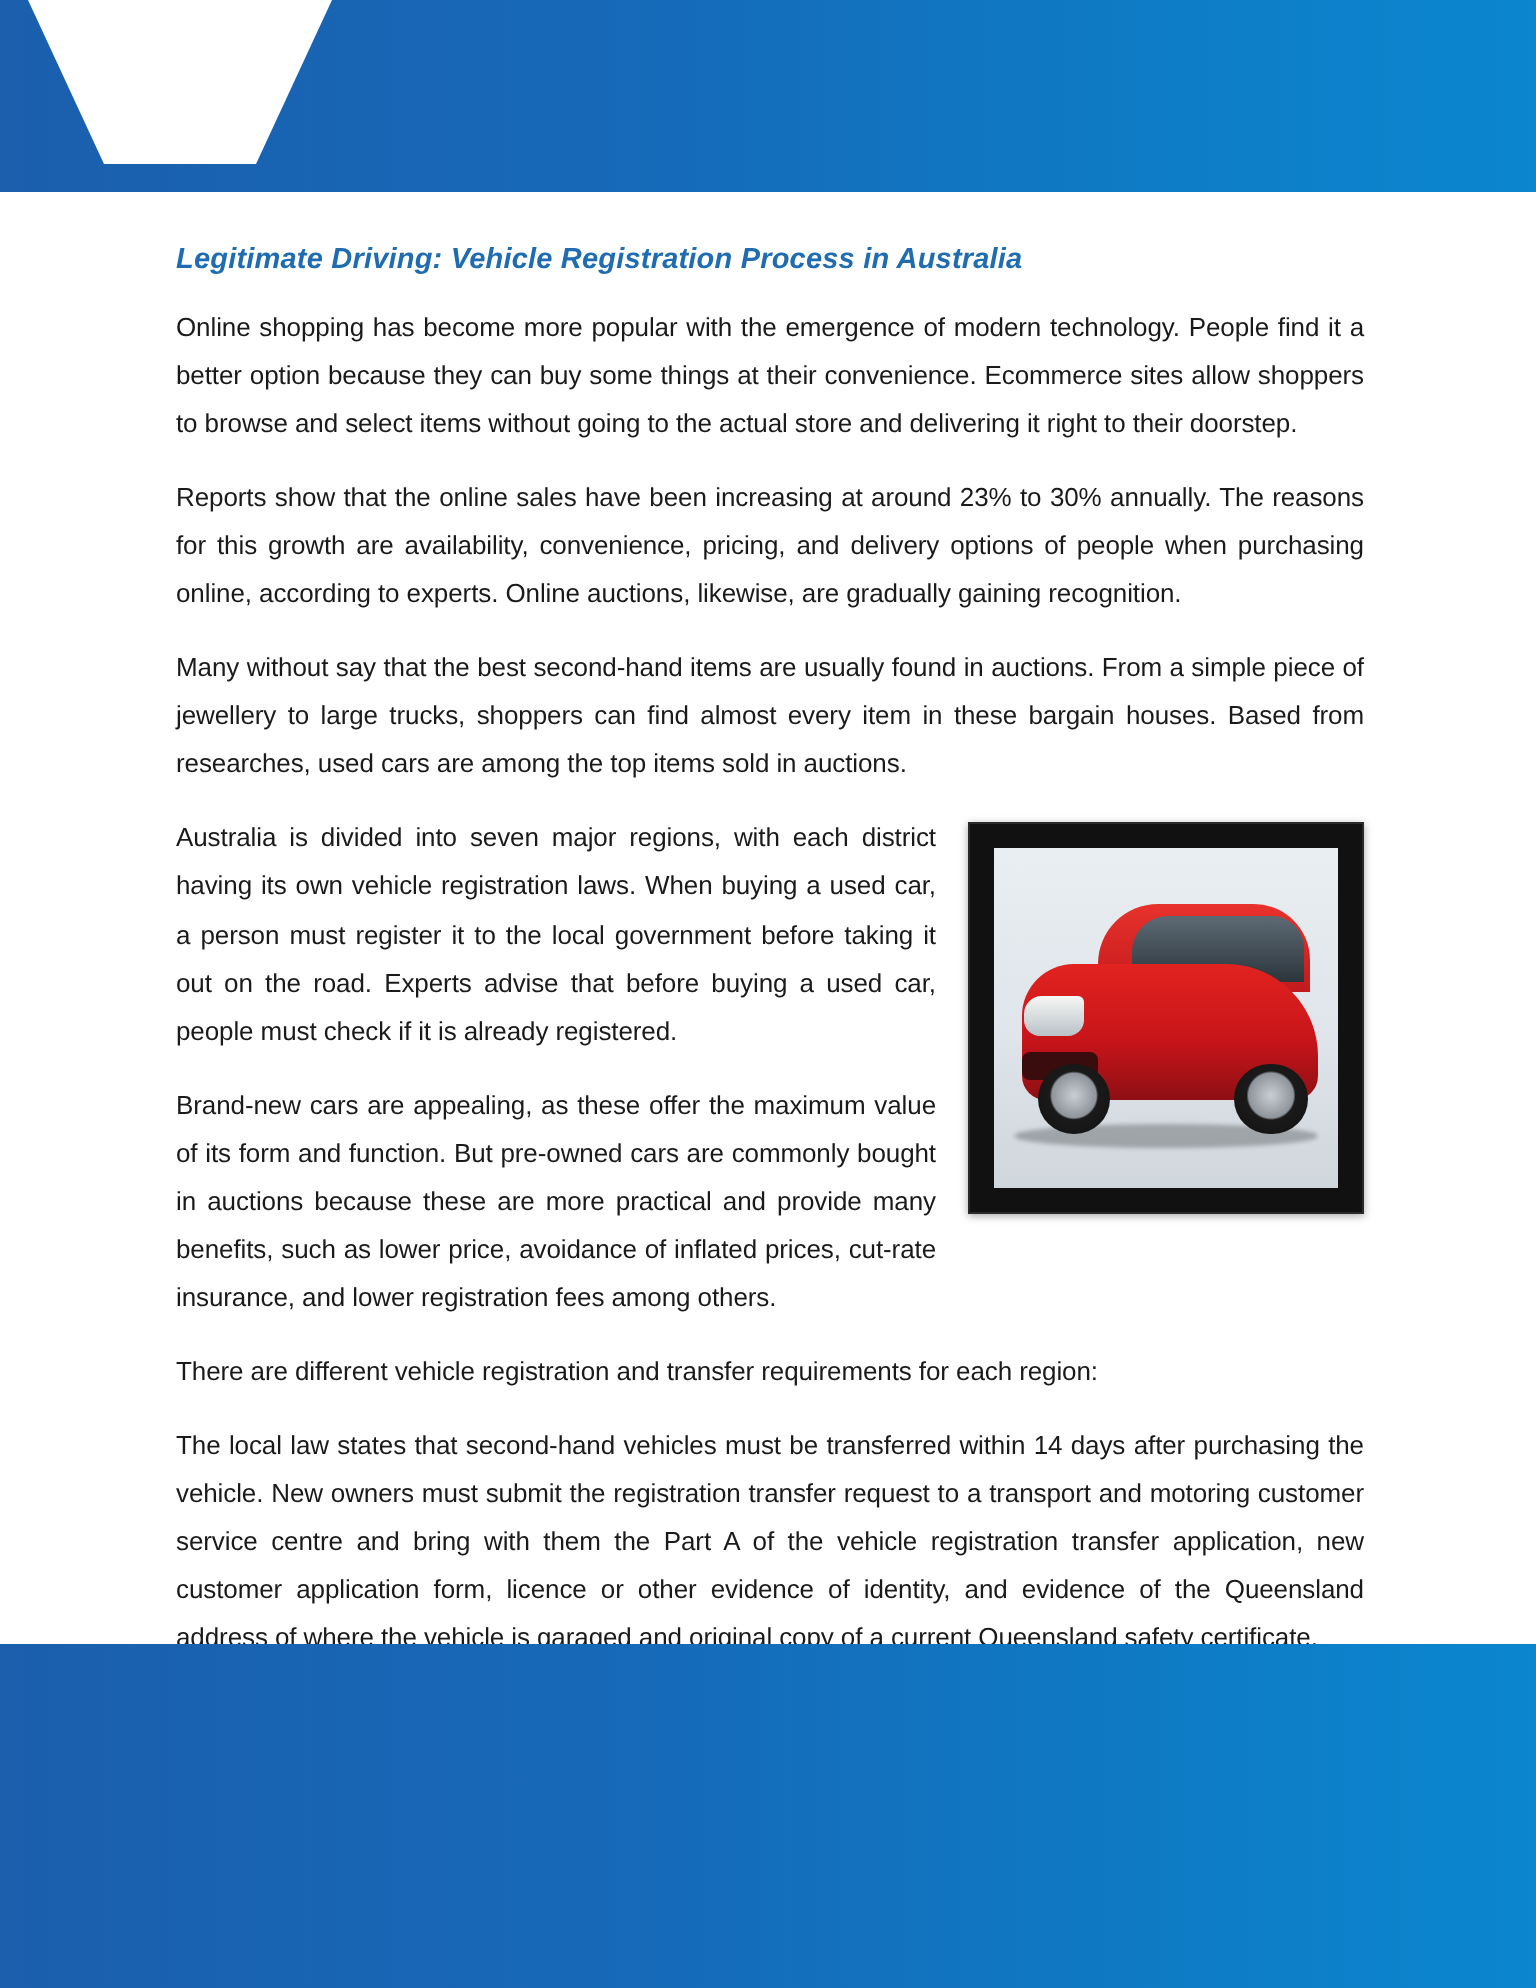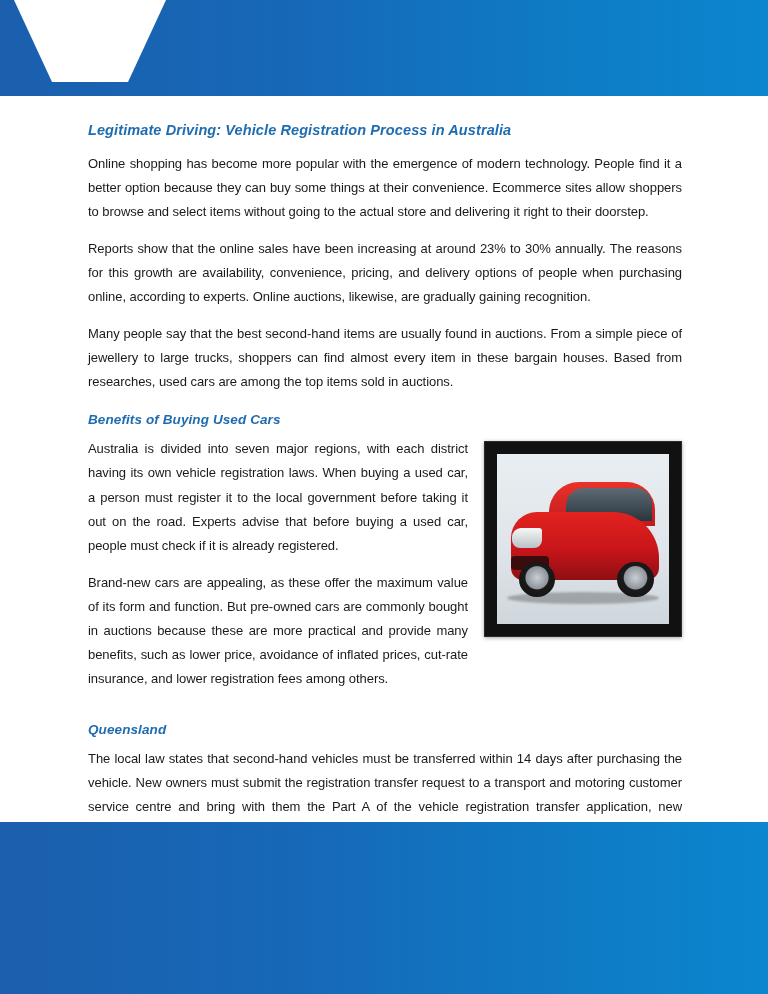--- a/index.html
+++ b/index.html
@@ -196,23 +196,22 @@
   <div class="top-banner">
     <div class="banner-notch-inner"></div>
   </div>
 
   <div class="content">
 
     <h1 class="doc-title">Legitimate Driving: Vehicle Registration Process in Australia</h1>
 
     <p class="para">Online shopping has become more popular with the emergence of modern technology. People find it a better option because they can buy some things at their convenience. Ecommerce sites allow shoppers to browse and select items without going to the actual store and delivering it right to their doorstep.</p>
     <p class="para">Reports show that the online sales have been increasing at around 23% to 30% annually. The reasons for this growth are availability, convenience, pricing, and delivery options of people when purchasing online, according to experts. Online auctions, likewise, are gradually gaining recognition.</p>
-    <p class="para">Many people say that the best second-hand items are usually found in auctions. From a simple piece of jewellery to large trucks, shoppers can find almost every item in these bargain houses. Based from researches, used cars are among the top items sold in auctions.</p>
-
-    <h2 class="section-title">Benefits of Buying Used Cars</h2>
+    <p class="para">Many without say that the best second-hand items are usually found in auctions. From a simple piece of jewellery to large trucks, shoppers can find almost every item in these bargain houses. Based from researches, used cars are among the top items sold in auctions.</p>
+
 
     <div class="clearfix">
       <div class="float-img">
         <div class="photo-frame">
           <div class="photo-inner">
             <div class="car-scene">
               <div class="car-roof"></div>
               <div class="car-window"></div>
               <div class="car-body"></div>
               <div class="car-light"></div>
@@ -222,22 +221,22 @@
               <div class="car-wheel rear"></div>
             </div>
           </div>
         </div>
       </div>
 
       <p class="para">Australia is divided into seven major regions, with each district having its own vehicle registration laws. When buying a used car, a person must register it to the local government before taking it out on the road. Experts advise that before buying a used car, people must check if it is already registered.</p>
       <p class="para">Brand-new cars are appealing, as these offer the maximum value of its form and function. But pre-owned cars are commonly bought in auctions because these are more practical and provide many benefits, such as lower price, avoidance of inflated prices, cut-rate insurance, and lower registration fees among others.</p>
     </div>
 
-
-    <h2 class="section-title">Queensland</h2>
+    <p class="para">There are different vehicle registration and transfer requirements for each region:</p>
+
 
     <p class="para">The local law states that second-hand vehicles must be transferred within 14 days after purchasing the vehicle. New owners must submit the registration transfer request to a transport and motoring customer service centre and bring with them the Part A of the vehicle registration transfer application, new customer application form, licence or other evidence of identity, and evidence of the Queensland address of where the vehicle is garaged and original copy of a current Queensland safety certificate.</p>
 
   </div>
 
   <div class="bottom-banner"></div>
 
 </div>
 
 </body></html>

